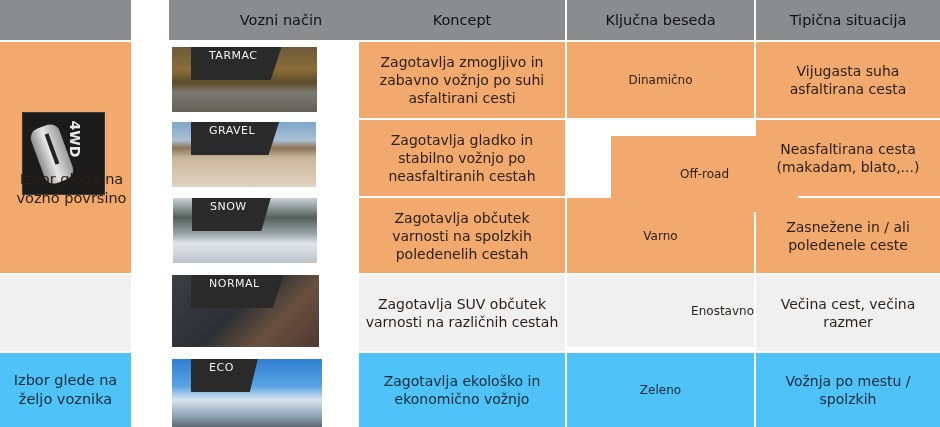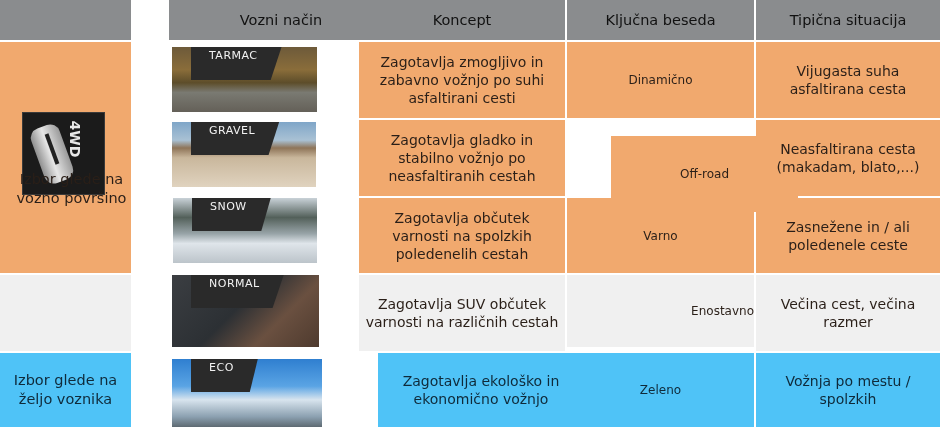--- a/index.html
+++ b/index.html
@@ -107,21 +107,21 @@
   <div class="cell grey" style="left:359px;top:275px;width:206px;height:76px;">
       <span class="txt">Zagotavlja SUV občutek varnosti na različnih cestah</span>
     </div>
   <div class="cell grey" style="left:567px;top:275px;width:187px;height:72px;justify-content:flex-end;">
       <span class="kw">Enostavno</span>
     </div>
   <div class="cell grey" style="left:756px;top:275px;width:184px;height:76px;">
       <span class="txt">Večina cest, večina razmer</span>
     </div>
 
-  <div class="cell blue" style="left:359px;top:353px;width:206px;height:74px;margin-left:19px;">
+  <div class="cell blue" style="left:359px;top:353px;width:206px;height:74px;">
       <span class="txt" style="color:#0f2a3a;">Zagotavlja ekološko in ekonomično vožnjo</span>
     </div>
   <div class="cell blue" style="left:567px;top:353px;width:187px;height:74px;">
       <span class="kw" style="color:#0f2a3a;">Zeleno</span>
     </div>
   <div class="cell blue" style="left:756px;top:353px;width:184px;height:74px;">
       <span class="txt" style="color:#0f2a3a;">Vožnja po mestu / spolzkih</span>
     </div>
 
 </div>

